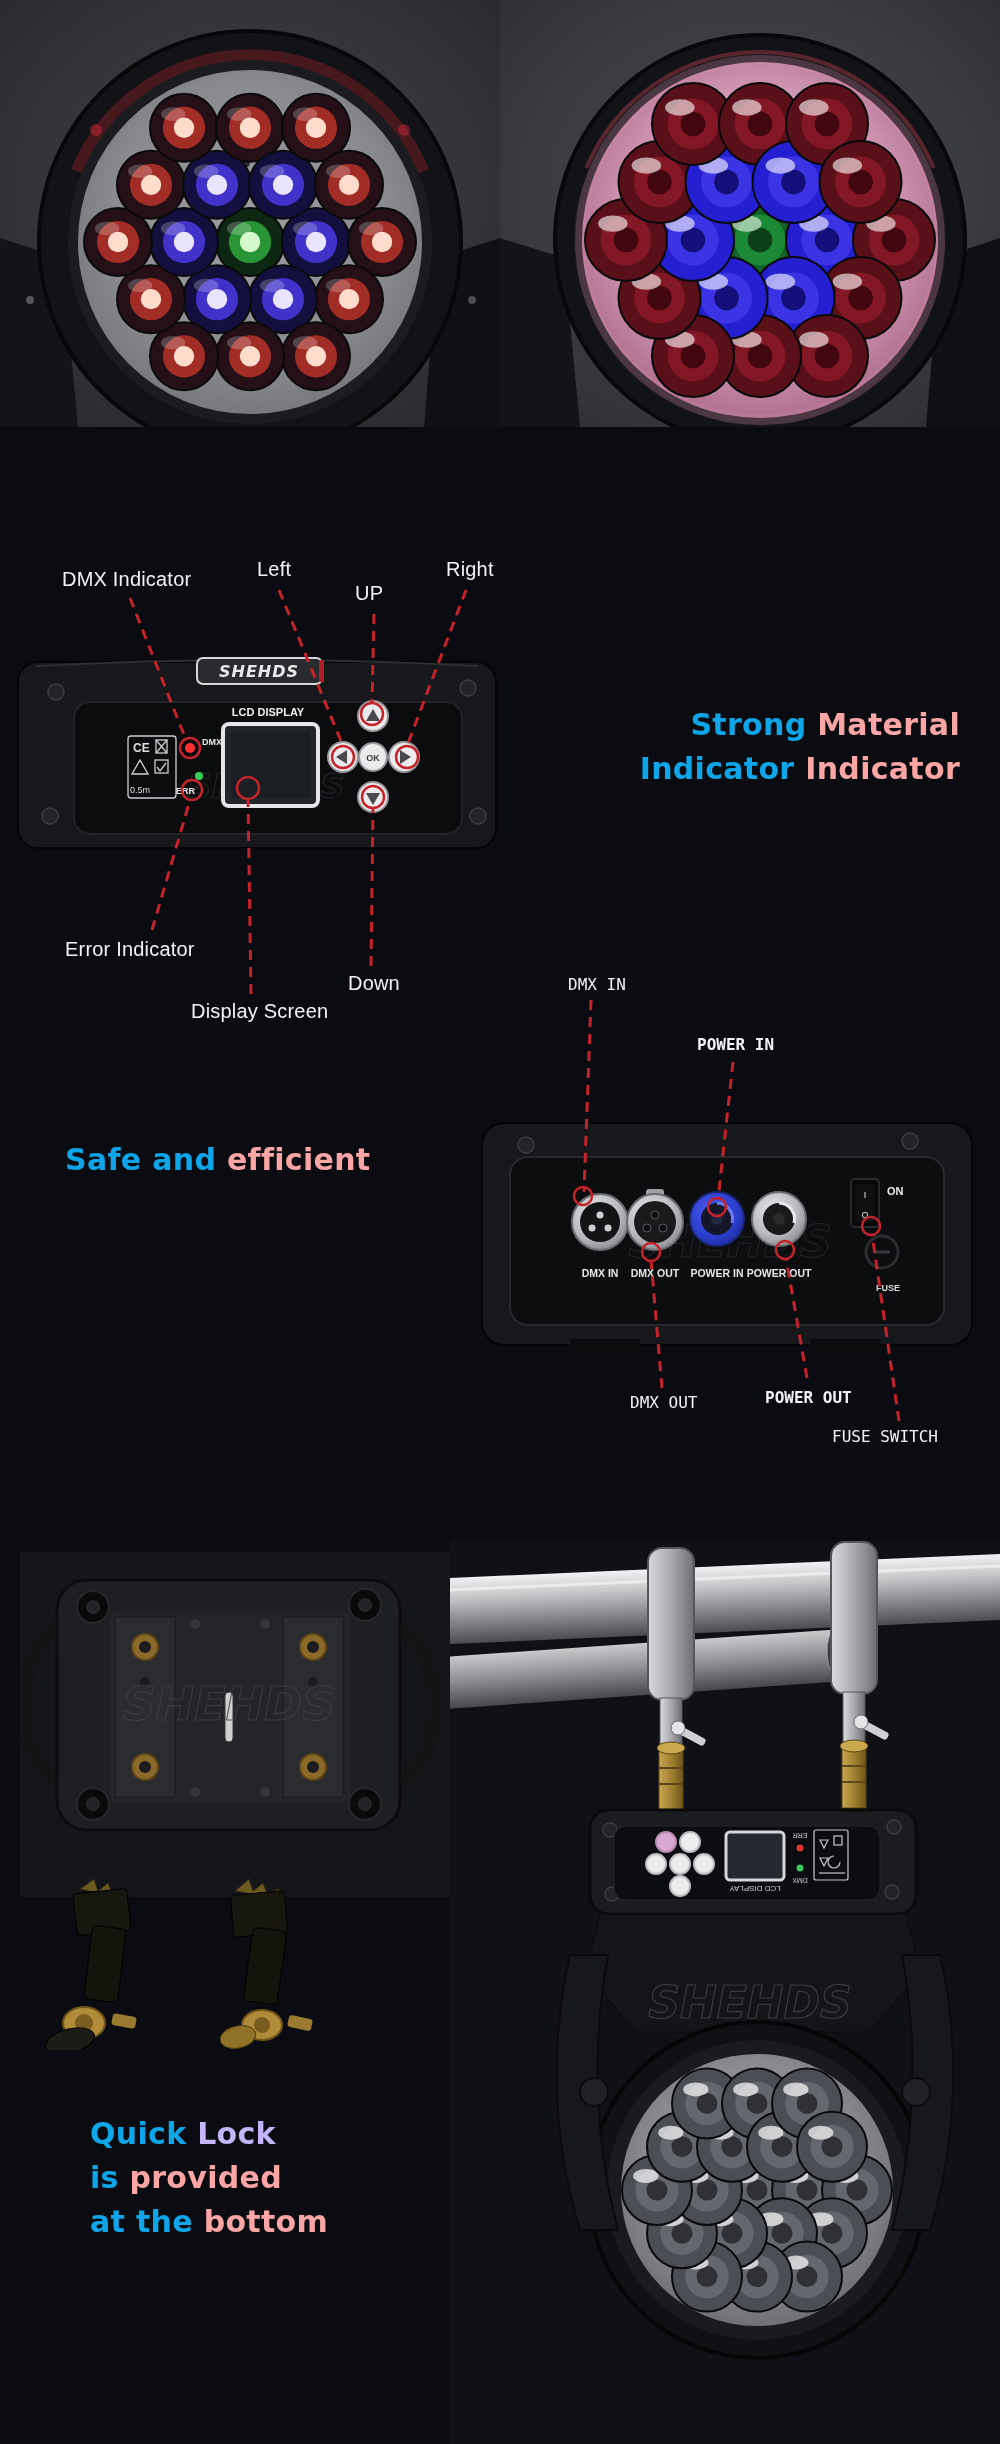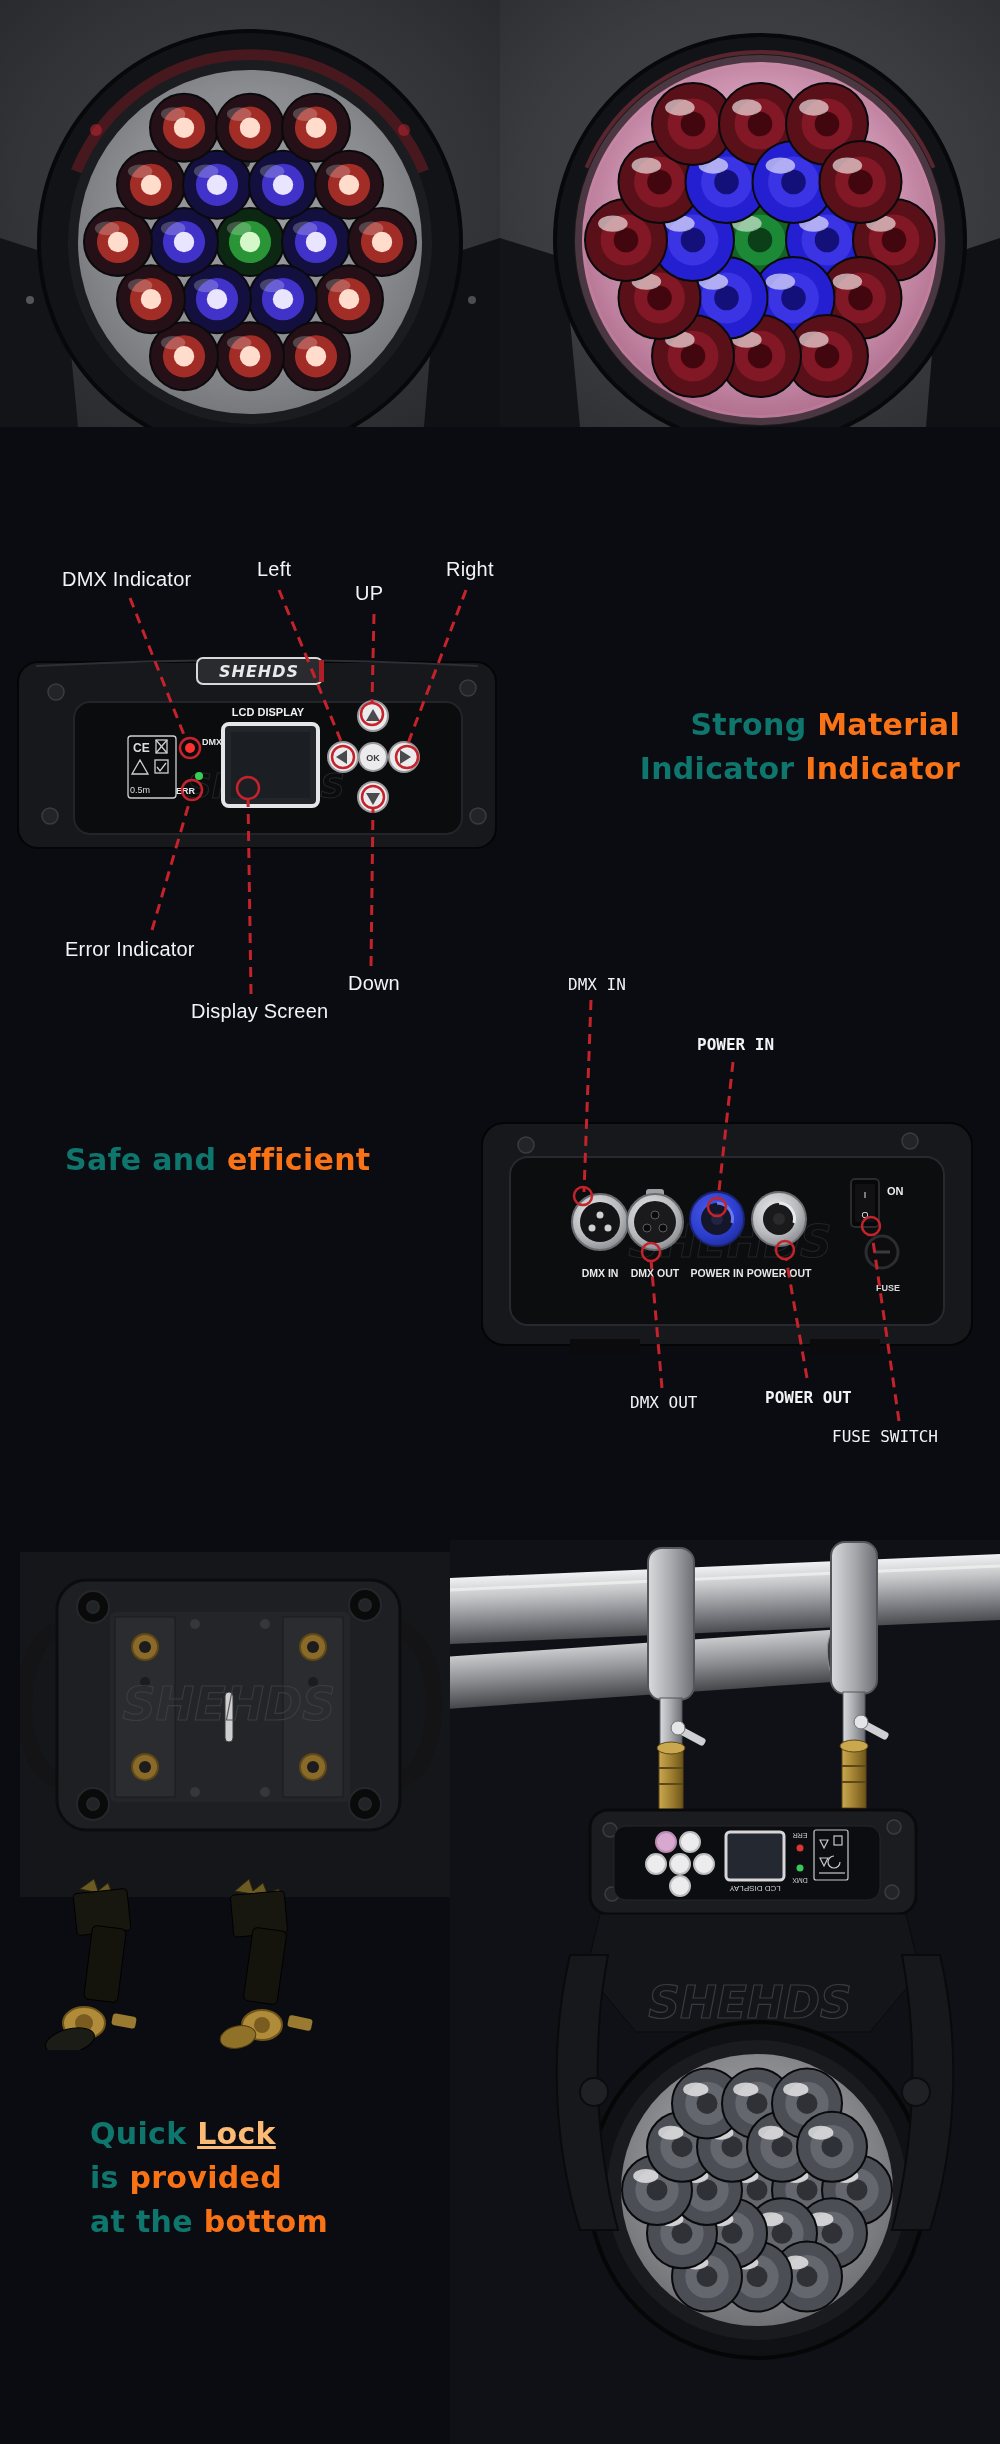--- a/index.html
+++ b/index.html
@@ -3,21 +3,21 @@
 <meta charset="utf-8">
 <style>
   html,body{margin:0;padding:0;background:#000;}
   #page{position:relative;width:1000px;height:2444px;background:#0a0c11;overflow:hidden;
         font-family:"Liberation Sans",sans-serif;}
   .abs{position:absolute;}
   .lbl{position:absolute;color:#f3f3f5;font-size:20px;letter-spacing:.2px;white-space:nowrap;}
   .mono{position:absolute;color:#f3f3f5;font-family:"DejaVu Sans Mono",monospace;font-size:16px;white-space:nowrap;}
   .mono.b{font-weight:bold;}
   .head{font-family:"DejaVu Sans",sans-serif;font-weight:bold;font-size:30px;letter-spacing:.3px;line-height:44px;white-space:nowrap;}
-  .blue{color:#0f766e;} .cyan{color:#f97316;} .lblue{color:#fdba74;text-decoration:underline;}
+  .blue{color:#0ea5e9;} .cyan{color:#fca5a5;} .lblue{color:#c4b5fd;}
   svg text{font-family:"Liberation Sans",sans-serif;}
   .wm{font-family:"DejaVu Sans",sans-serif;font-style:italic;font-weight:bold;}
 </style>
 </head>
 <body>
 
 <div id="page">
 
   <svg class="abs" style="left:0;top:0" width="500" height="427" viewBox="0 0 500 427">
     <defs>

